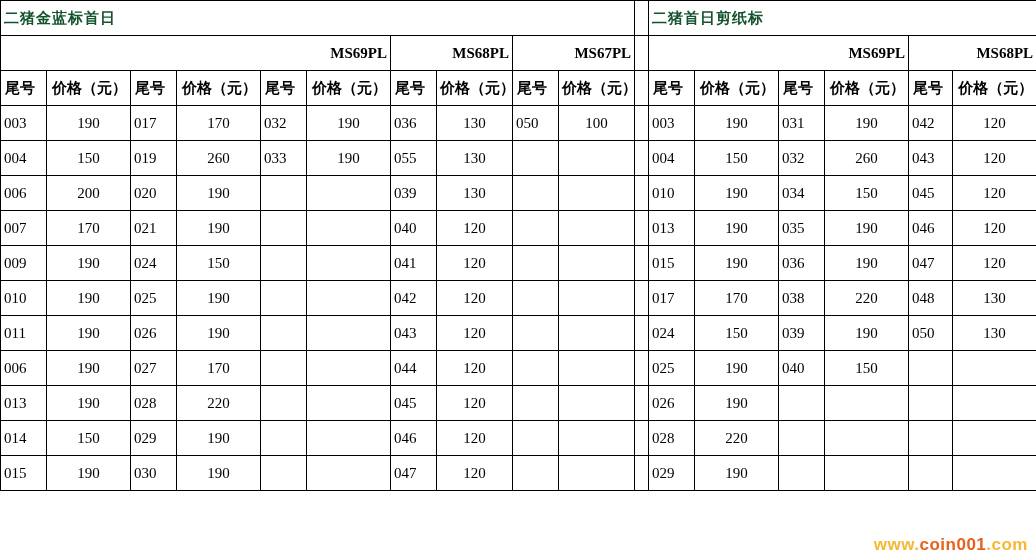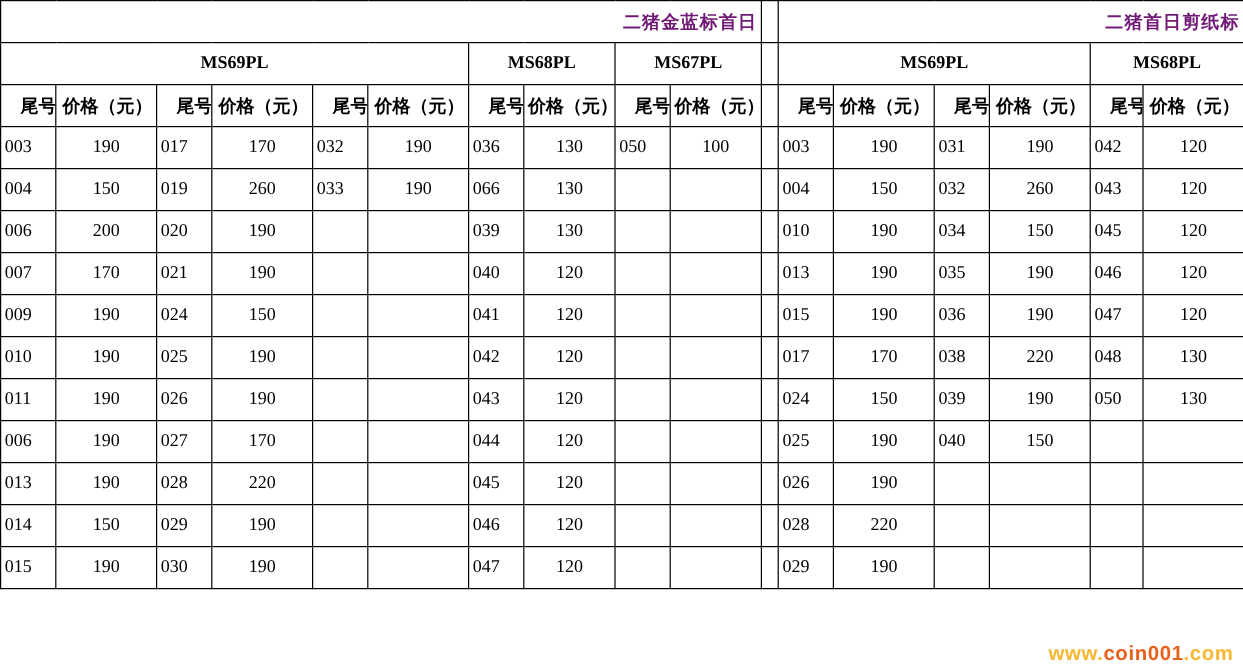--- a/index.html
+++ b/index.html
@@ -19,37 +19,37 @@
     height:34px;
     padding:0 3px;
     font-size:15px;
     vertical-align:middle;
     overflow:hidden;
     white-space:nowrap;
   }
   td.blank{border:1px solid #000;}
   td.noborder{border:none;}
   .title{
-    color:#701a75;
+    color:#14532d;
     font-weight:bold;
     font-size:20px;
-    text-align:right;
+    text-align:left;
     letter-spacing:1px;
   }
   .grp{
     font-weight:bold;
     font-size:16px;
-    text-align:center;
+    text-align:right;
   }
   .hdr{
     font-weight:bold;
     font-size:14px;
     text-align:right;
   }
-  .hdr.l{text-align:left;padding-left:16px;}
+  .hdr.l{text-align:left;padding-left:4px;}
   .num{text-align:left;padding-left:5px;font-size:15px;}
   .price{text-align:center;font-size:15px;}
   .wm{
     position:absolute;
     right:8px;
     bottom:1px;
     font-family:"Liberation Sans","DejaVu Sans",sans-serif;
     font-weight:bold;
     font-size:17px;
     letter-spacing:0.5px;
@@ -141,21 +141,21 @@
       <td class="price">120</td>
     </tr>
 
     <tr>
       <td class="num">004</td>
       <td class="price">150</td>
       <td class="num">019</td>
       <td class="price">260</td>
       <td class="num">033</td>
       <td class="price">190</td>
-      <td class="num">066</td>
+      <td class="num">055</td>
       <td class="price">130</td>
       <td class="num"></td>
       <td class="price"></td>
       <td class="noborder"></td>
       <td class="num">004</td>
       <td class="price">150</td>
       <td class="num">032</td>
       <td class="price">260</td>
       <td class="num">043</td>
       <td class="price">120</td>

